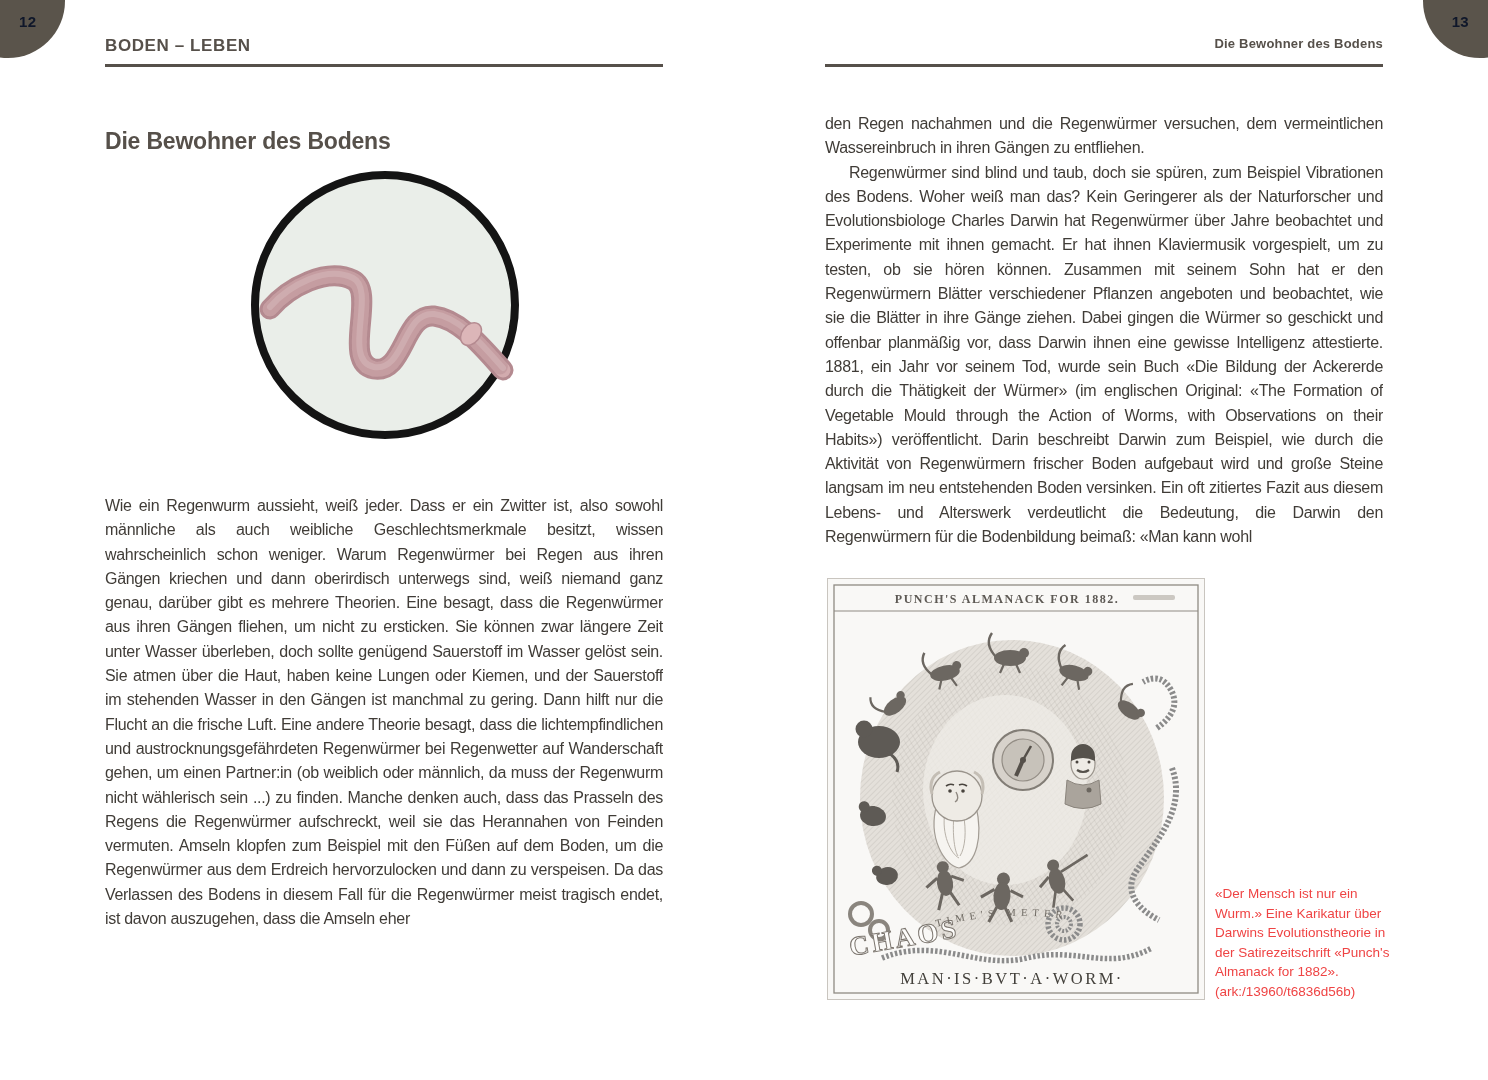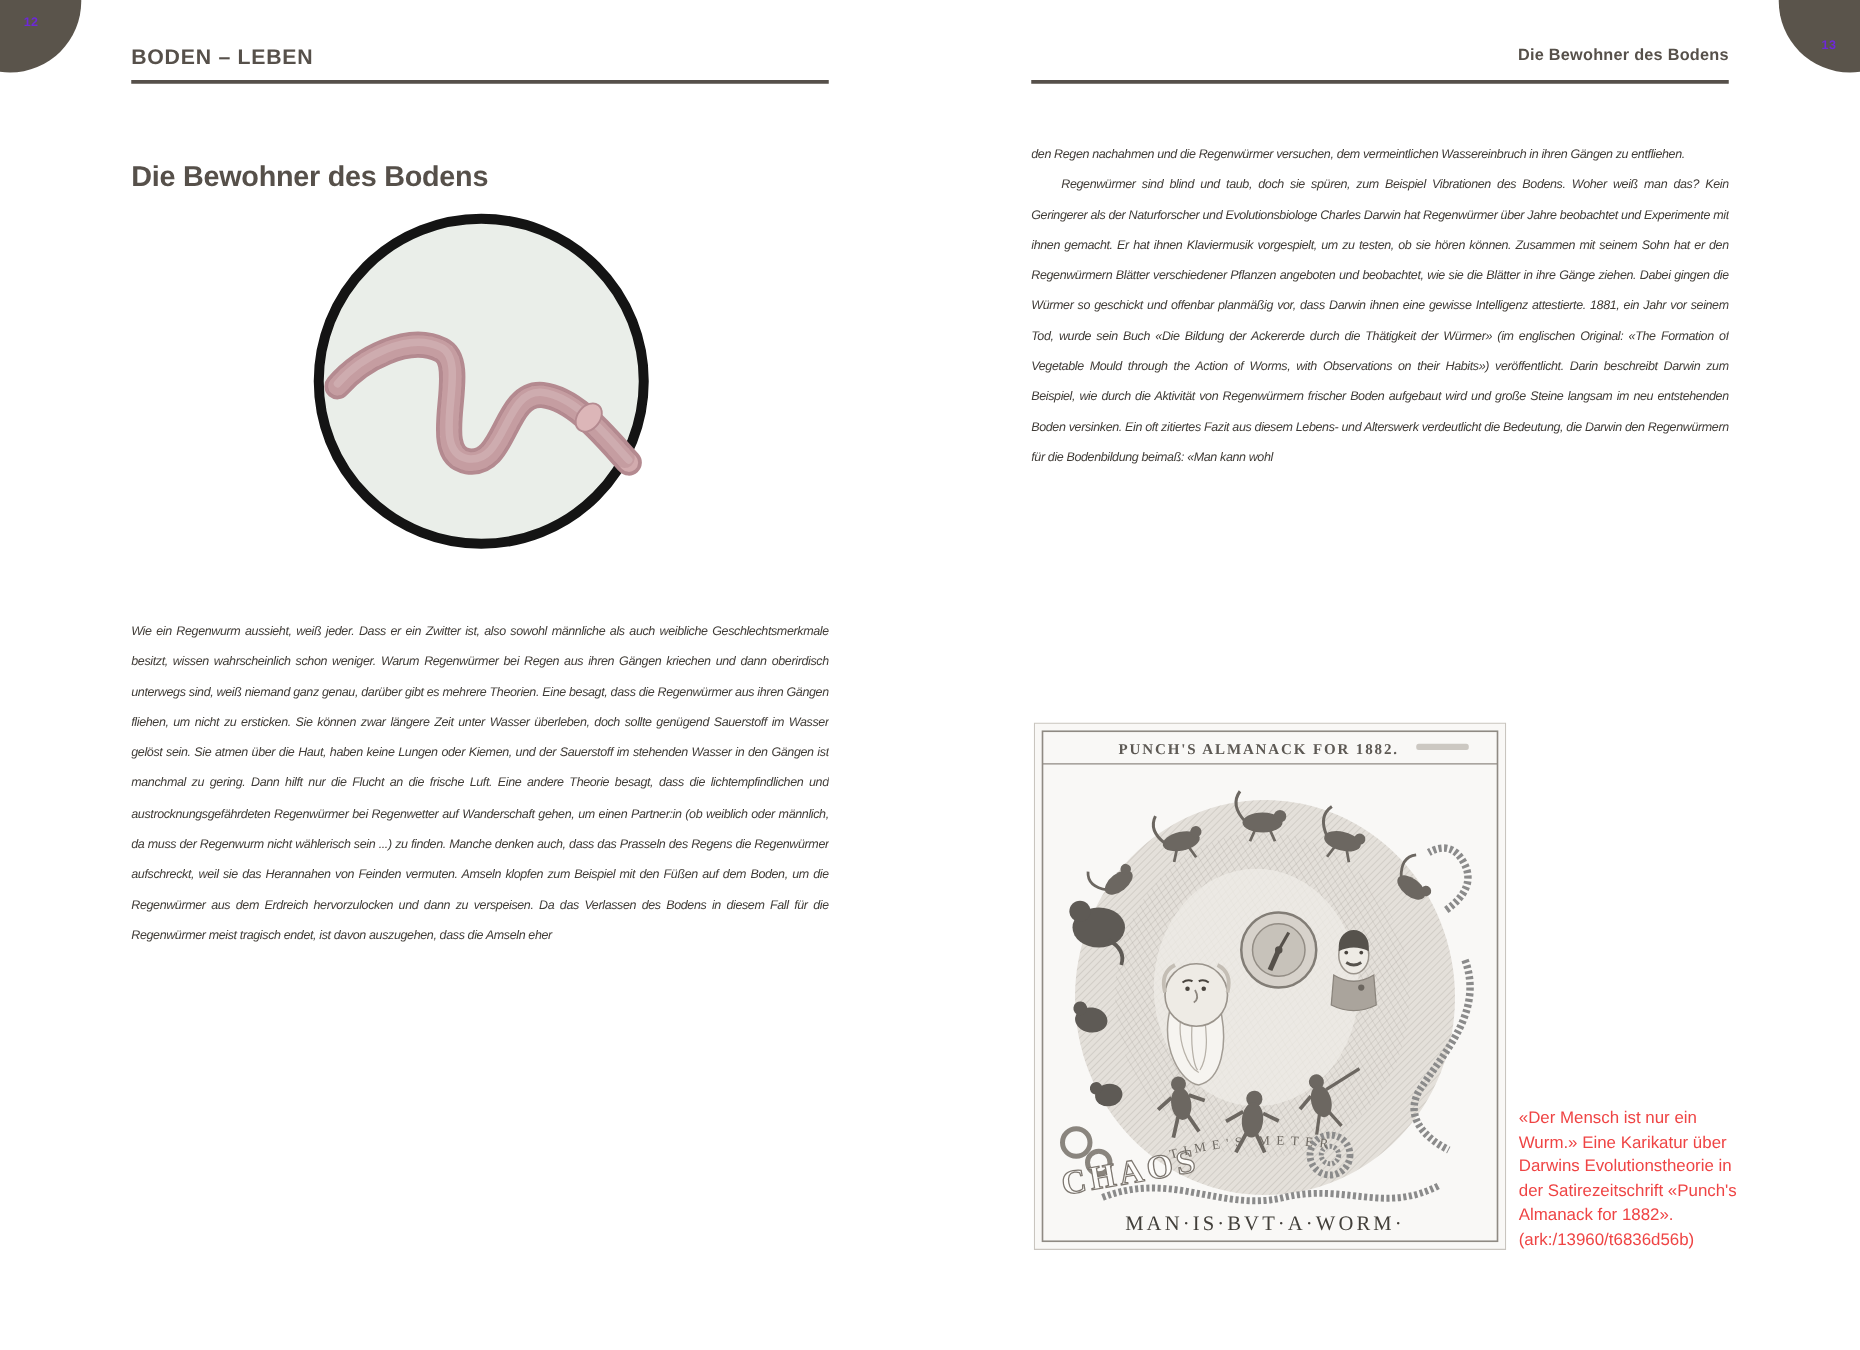--- a/index.html
+++ b/index.html
@@ -4,34 +4,34 @@
 <style>
   html,body{margin:0;padding:0;background:#ffffff;}
   .spread{
     position:relative;width:1488px;height:1080px;background:#ffffff;overflow:hidden;
     font-family:"Liberation Sans",sans-serif;color:#403c37;
   }
   
   .corner-circle{position:absolute;width:114px;height:114px;border-radius:50%;background:#5a544b;}
   .circle-left{left:-49px;top:-56px;}
   .circle-right{right:-49px;top:-56px;}
-  .pagenum{position:absolute;color:#6d28d9;font-size:10px;font-weight:bold;letter-spacing:.3px;}
+  .pagenum{position:absolute;color:#0f172a;font-size:15px;font-weight:bold;letter-spacing:.3px;}
   .pagenum-left{left:19px;top:13px;}
-  .pagenum-right{right:19px;top:31px;}
+  .pagenum-right{right:19px;top:13px;}
   
   .running-head{position:absolute;top:36px;font-weight:bold;color:#56504a;}
   .rh-left{left:105px;width:558px;font-size:17px;letter-spacing:.6px;}
   .rh-right{left:825px;width:558px;text-align:right;font-size:13px;letter-spacing:.2px;}
   .rule{position:absolute;top:64px;height:3px;background:#56504a;}
   .rule-left{left:105px;width:558px;}
   .rule-right{left:825px;width:558px;}
   
   .page-title{position:absolute;left:105px;top:113px;width:558px;font-size:23px;font-weight:bold;color:#56504a;letter-spacing:-.2px;}
   .worm-figure{position:absolute;left:247px;top:167px;width:276px;height:276px;}
-  .body-col{position:absolute;width:558px;font-size:10px;line-height:24.3px;letter-spacing:-.3px;text-align:justify;font-style:italic;}
+  .body-col{position:absolute;width:558px;font-size:16px;line-height:24.3px;letter-spacing:-.3px;text-align:justify;}
   .body-left{left:105px;top:494px;height:520px;overflow:hidden;}
   .body-right{left:825px;top:112px;height:462px;overflow:hidden;}
   .body-col p{margin:0;}
   .body-left p + p{margin-top:34px;}
   .indent{text-indent:24px;}
   b{font-weight:bold;}
   
   .almanack-figure{position:absolute;left:827px;top:578px;width:378px;height:422px;}
   .fig-caption{position:absolute;left:1215px;top:884px;width:184px;font-size:13.5px;line-height:19.5px;color:#ef4444;}
   svg text{user-select:none;}

